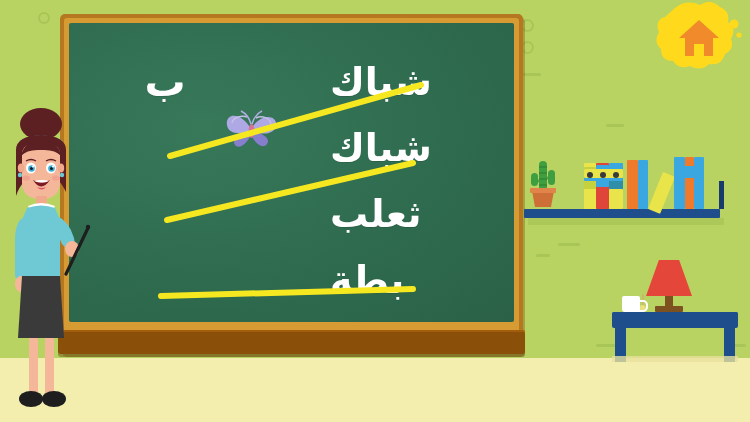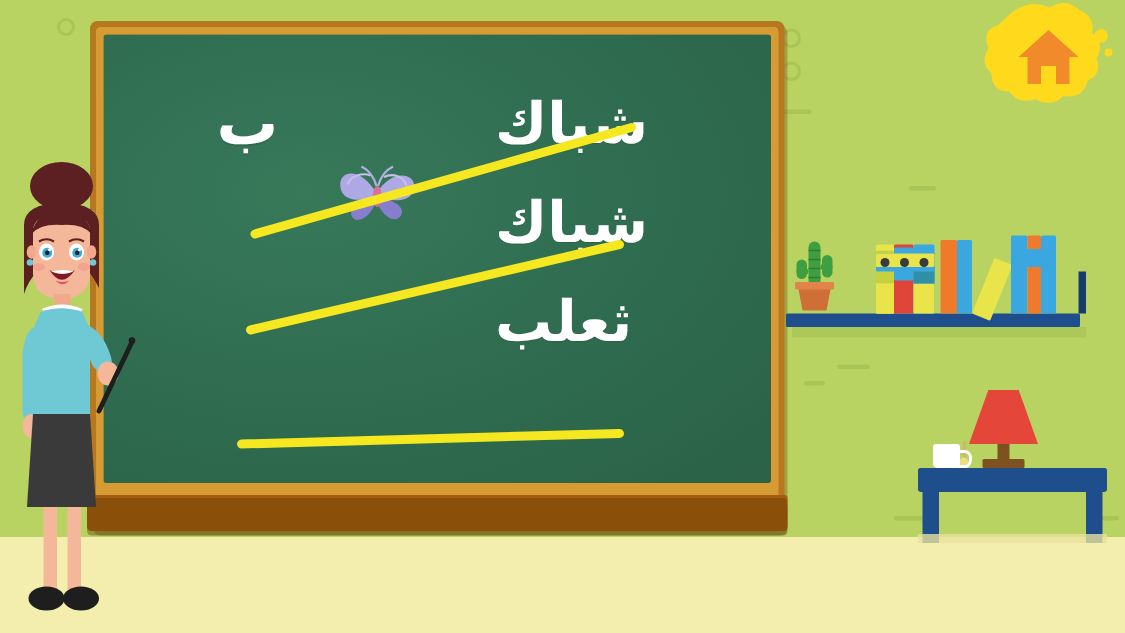--- a/index.html
+++ b/index.html
@@ -156,20 +156,23 @@
 
       <div class="words-col">
         <div class="item">
             <span>شباك</span>
           </div>
         <div class="item">
             <span>شباك</span>
           </div>
         <div class="item">
             <span>ثعلب</span>
+          </div>
+        <div class="item">
+            <span>بطة</span>
           </div>
       </div>
 
       <svg class="connect-svg" id="connect-svg" viewBox="0 0 445 299" preserveAspectRatio="none">
           <line x1="101" y1="133" x2="352" y2="62" stroke="#f5e821" stroke-width="6" stroke-linecap="round"></line>
           <line x1="98" y1="197" x2="344" y2="140" stroke="#f5e821" stroke-width="6" stroke-linecap="round"></line>
           <line x1="92" y1="273" x2="344" y2="266" stroke="#f5e821" stroke-width="6" stroke-linecap="round"></line>
         </svg>
 
     </div>

